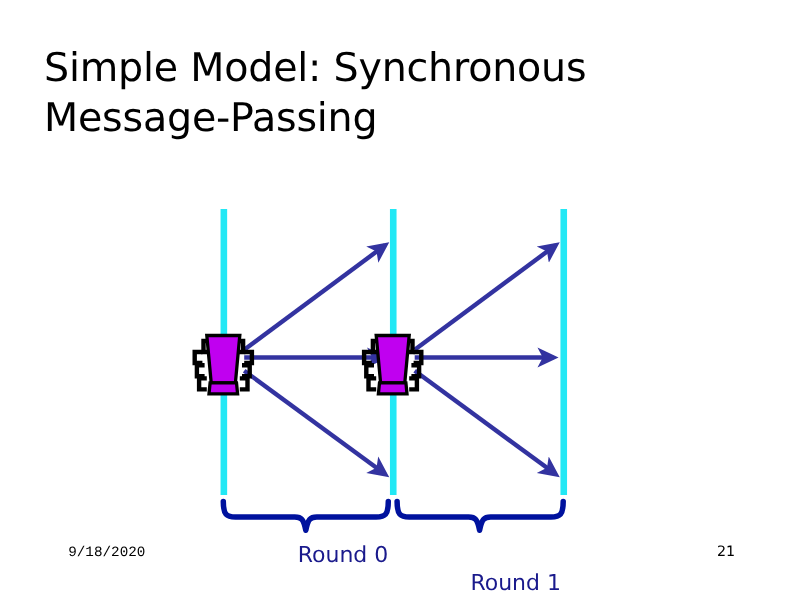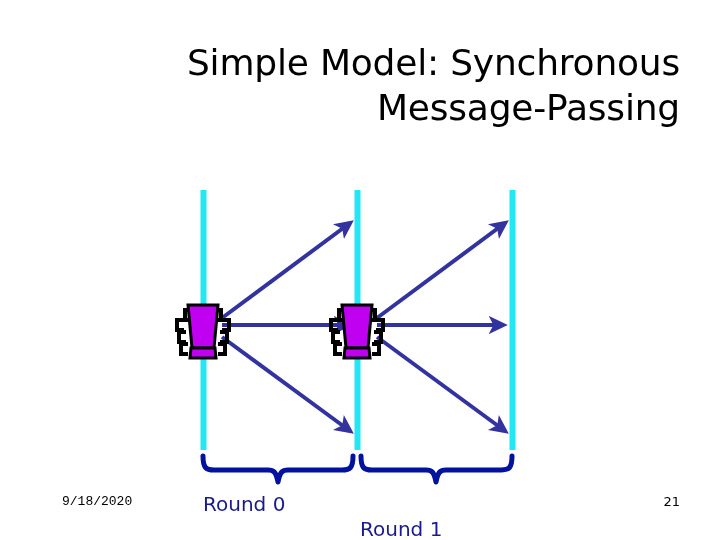--- a/index.html
+++ b/index.html
@@ -16,21 +16,21 @@
     height: 540px;
     background: #ffffff;
     overflow: hidden;
   }
   
   #title {
     position: absolute;
     left: 40px;
     top: 40px;
     width: 640px;
-    text-align: right;
+    text-align: left;
     font-family: "DejaVu Sans", sans-serif;
     font-size: 36px;
     line-height: 45px;
     color: #000000;
     letter-spacing: -0.2px;
     white-space: pre-line;
     font-weight: 400;
   }
   
   #diagram {
@@ -39,41 +39,41 @@
     top: 0;
     width: 720px;
     height: 540px;
   }
   
   .round-label {
     position: absolute;
     font-family: "DejaVu Sans", sans-serif;
     font-size: 20px;
     color: #1a1a8c;
-    text-align: left;
+    text-align: right;
     white-space: nowrap;
   }
   #round-label-0 { left: 203px; top: 492px; width: 150px; }
   #round-label-1 { left: 360px; top: 517px; width: 150px; }
   
   #footer-date {
     position: absolute;
     left: 62px;
     top: 494px;
     font-family: Liberation Mono, monospace;
     font-size: 13px;
     color: #000000;
     white-space: nowrap;
   }
   #footer-page {
     position: absolute;
     left: 640px;
     top: 494px;
     width: 40px;
-    text-align: right;
+    text-align: center;
     font-family: "DejaVu Sans", sans-serif;
     font-size: 13px;
     color: #000000;
   }
 </style>
 </head>
 <body>
 
 <div id="slide">
 

